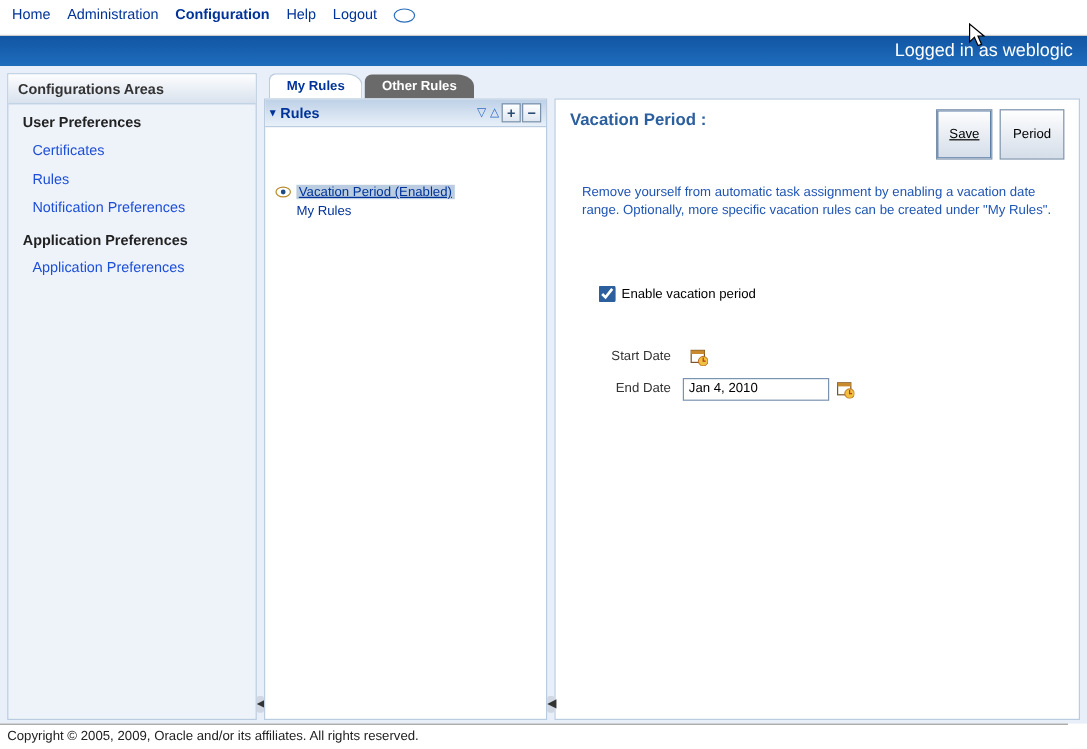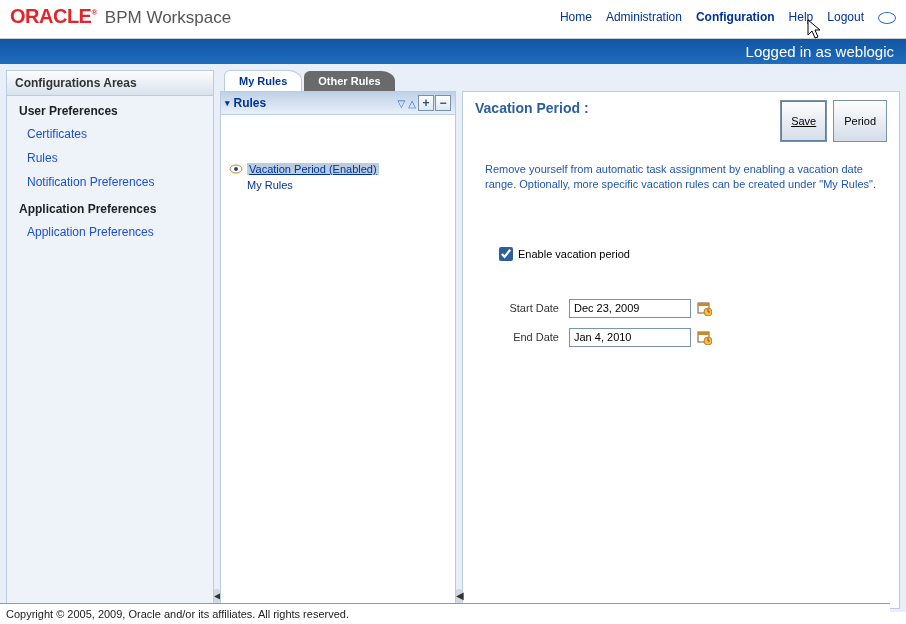--- a/index.html
+++ b/index.html
@@ -58,26 +58,20 @@
 .dinput { width: 122px; height: 19px; border: 1px solid #7a93b0; padding: 1px 4px; font-size: 11px; }
 .cal-icon { margin-left: 6px; width: 15px; height: 15px; display: inline-block; cursor: pointer; }
 .cal-icon svg { display: block; }
 .footer { position: absolute; bottom: 0; left: 0; right: 16px; border-top: 1px solid #999; padding: 4px 6px; font-size: 11px; color: #222; background: #fff; z-index: 5; }
 .cursor { position: absolute; width: 16px; height: 22px; pointer-events: none; z-index: 100; }
 </style>
 </head>
 <body>
 
 <div class="topbar">
-  <div class="brand">
-    <span class="oracle-logo">
-      <span>ORACLE</span><sup>®</sup>
-    </span>
-    <span class="bpm">BPM Workspace</span>
-  </div>
   <div class="topnav">
     <a>Home</a>
     <a>Administration</a>
     <a class="active">Configuration</a>
     <a>Help</a>
     <a>Logout</a>
     <span class="dot-icon"></span>
   </div>
 </div>
 
@@ -148,21 +142,20 @@
           <button class="btn">Period</button>
         </div>
       </div>
       <div class="desc">Remove yourself from automatic task assignment by enabling a vacation date range. Optionally, more specific vacation rules can be created under "My Rules".</div>
       <div class="formrow">
         <input type="checkbox" class="chk" checked="" style="">
         <span class="chklabel">Enable vacation period</span>
       </div>
       <div class="daterow" style="margin-top:38px">
         <span class="dlabel">Start Date</span>
-        <input type="text" class="dinput" value="Dec 23, 2009" style="">
         <span class="cal-icon">
           <svg width="15" height="15" viewBox="0 0 15 15">
               <rect x="1" y="2" width="11" height="10" fill="#fff" stroke="#7a5627" stroke-width="1"></rect>
               <rect x="1" y="2" width="11" height="3" fill="#c98a2e"></rect>
               <circle cx="11" cy="11" r="4" fill="#f0c040" stroke="#b86b1a" stroke-width="0.8"></circle>
               <path d="M11 8v3h2" stroke="#b83a1a" stroke-width="1" fill="none"></path>
             </svg>
         </span>
       </div>
       <div class="daterow mt2">

